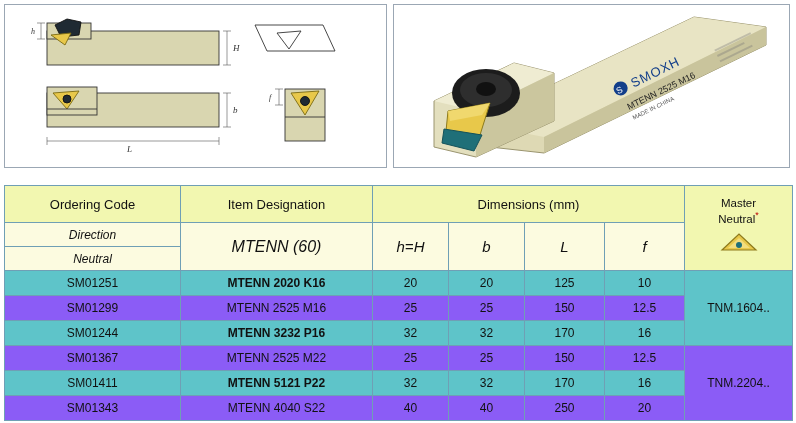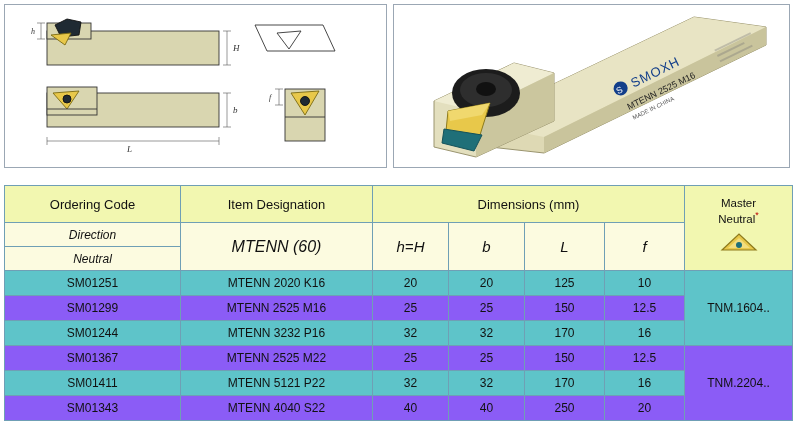--- a/index.html
+++ b/index.html
@@ -29,21 +29,21 @@
   table{border-collapse:collapse;width:788px;table-layout:fixed;}
   td,th{border:1px solid #6f9fb5;padding:0;text-align:center;vertical-align:middle;}
   .hdr{background:#f2f7b0;font-size:13px;color:#111;height:36px;font-weight:normal;}
   .hdr-small{font-size:11.5px;line-height:1.15;}
   .sub{background:#fcfbe0;height:23px;font-style:italic;font-size:12px;color:#111;margin-top:12px;}
   .name-cell{background:#fcfbe0;font-style:italic;font-weight:normal;font-size:16px;color:#111;}
   .dimhdr{background:#fcfbe0;font-style:italic;font-size:15px;}
   .row-alt td{background:#5ec4c9;height:24px;font-size:12px;}
   .row-norm td{background:#8b5cf6;height:24px;font-size:12px;}
   .row-alt td.code,.row-norm td.code{font-size:12px;}
-  .desig{font-weight:normal;}
+  .desig{font-weight:bold;}
   .master{background:#ffffff;font-size:11.5px;margin-top:24px;}
   .sup{font-size:9px;vertical-align:super;color:#b00;}
   
   col.c1{width:176px;} col.c2{width:192px;} col.c3{width:76px;}
   col.c4{width:76px;} col.c5{width:80px;} col.c6{width:80px;} col.c7{width:108px;}
 </style>
 </head>
 <body>
 
 <div class="page">

